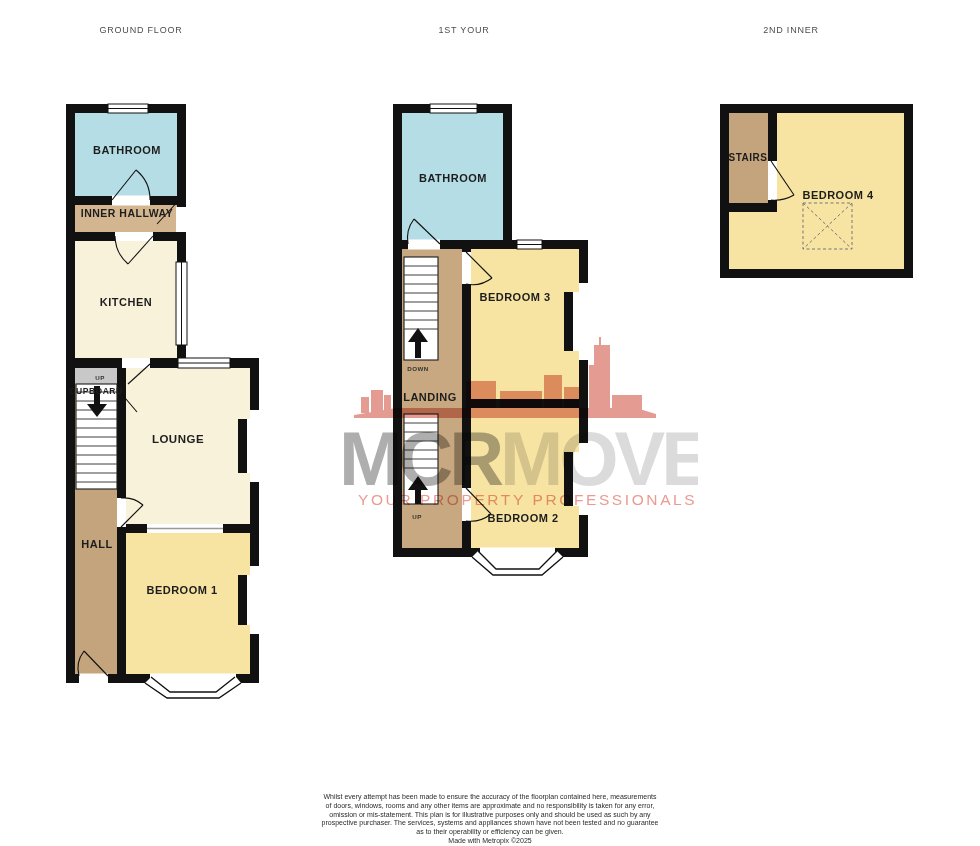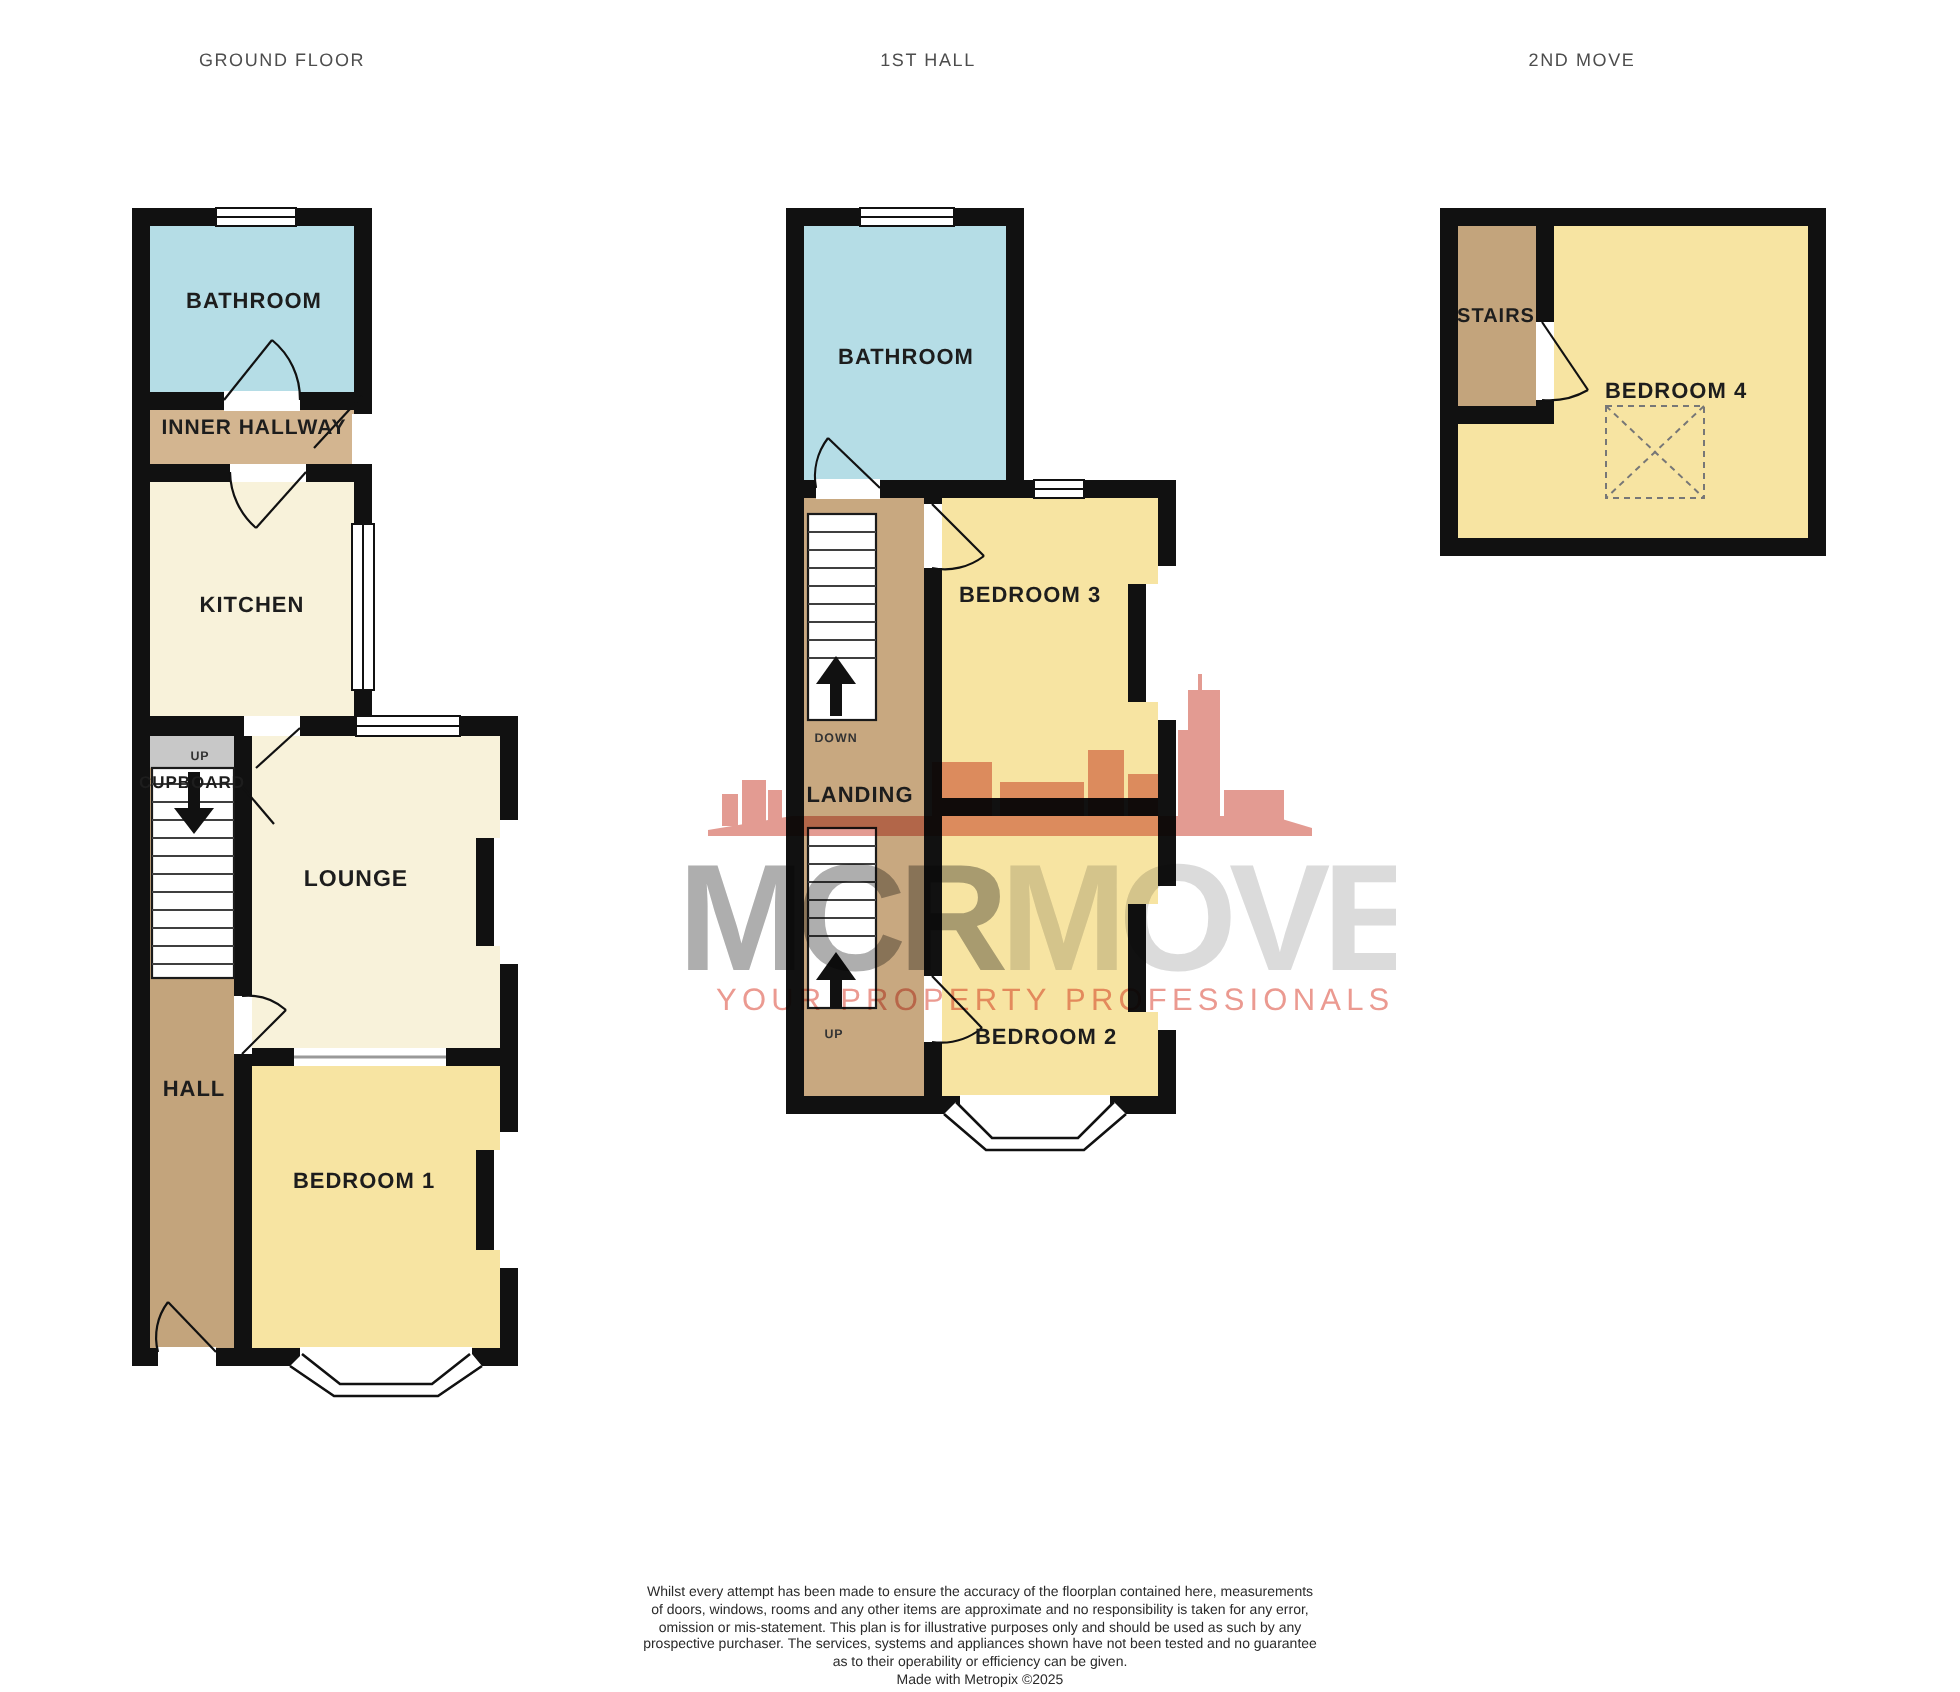--- a/index.html
+++ b/index.html
@@ -21,22 +21,22 @@
        font-weight:700;letter-spacing:-4px;}
   svg text.tagline{font-family:"Liberation Sans","DejaVu Sans",sans-serif;
        font-weight:400;letter-spacing:2.6px;}
 </style>
 </head>
 <body>
 
 <div class="canvas">
 
   <div class="floor-header" style="left:141px;top:25px;">GROUND FLOOR</div>
-  <div class="floor-header" style="left:464px;top:25px;">1ST HALL</div>
-  <div class="floor-header" style="left:791px;top:25px;">2ND MOVE</div>
+  <div class="floor-header" style="left:464px;top:25px;">1ST YOUR</div>
+  <div class="floor-header" style="left:791px;top:25px;">2ND INNER</div>
 
   <svg class="plan-svg" width="980" height="846" viewBox="0 0 980 846">
 
     <g>
 
       <path fill="#111111" d="M66,104 L186,104 L186,358 L259,358 L259,410 L247,410 L247,482 L259,482 L259,566 L247,566 L247,634 L259,634 L259,683 L66,683 Z"></path>
 
       <rect x="75" y="113" width="102" height="83" fill="#b5dde6"></rect>
       <rect x="75" y="205" width="102" height="27" fill="#d3b590"></rect>
       <rect x="75" y="241" width="102" height="117" fill="#f8f2da"></rect>

